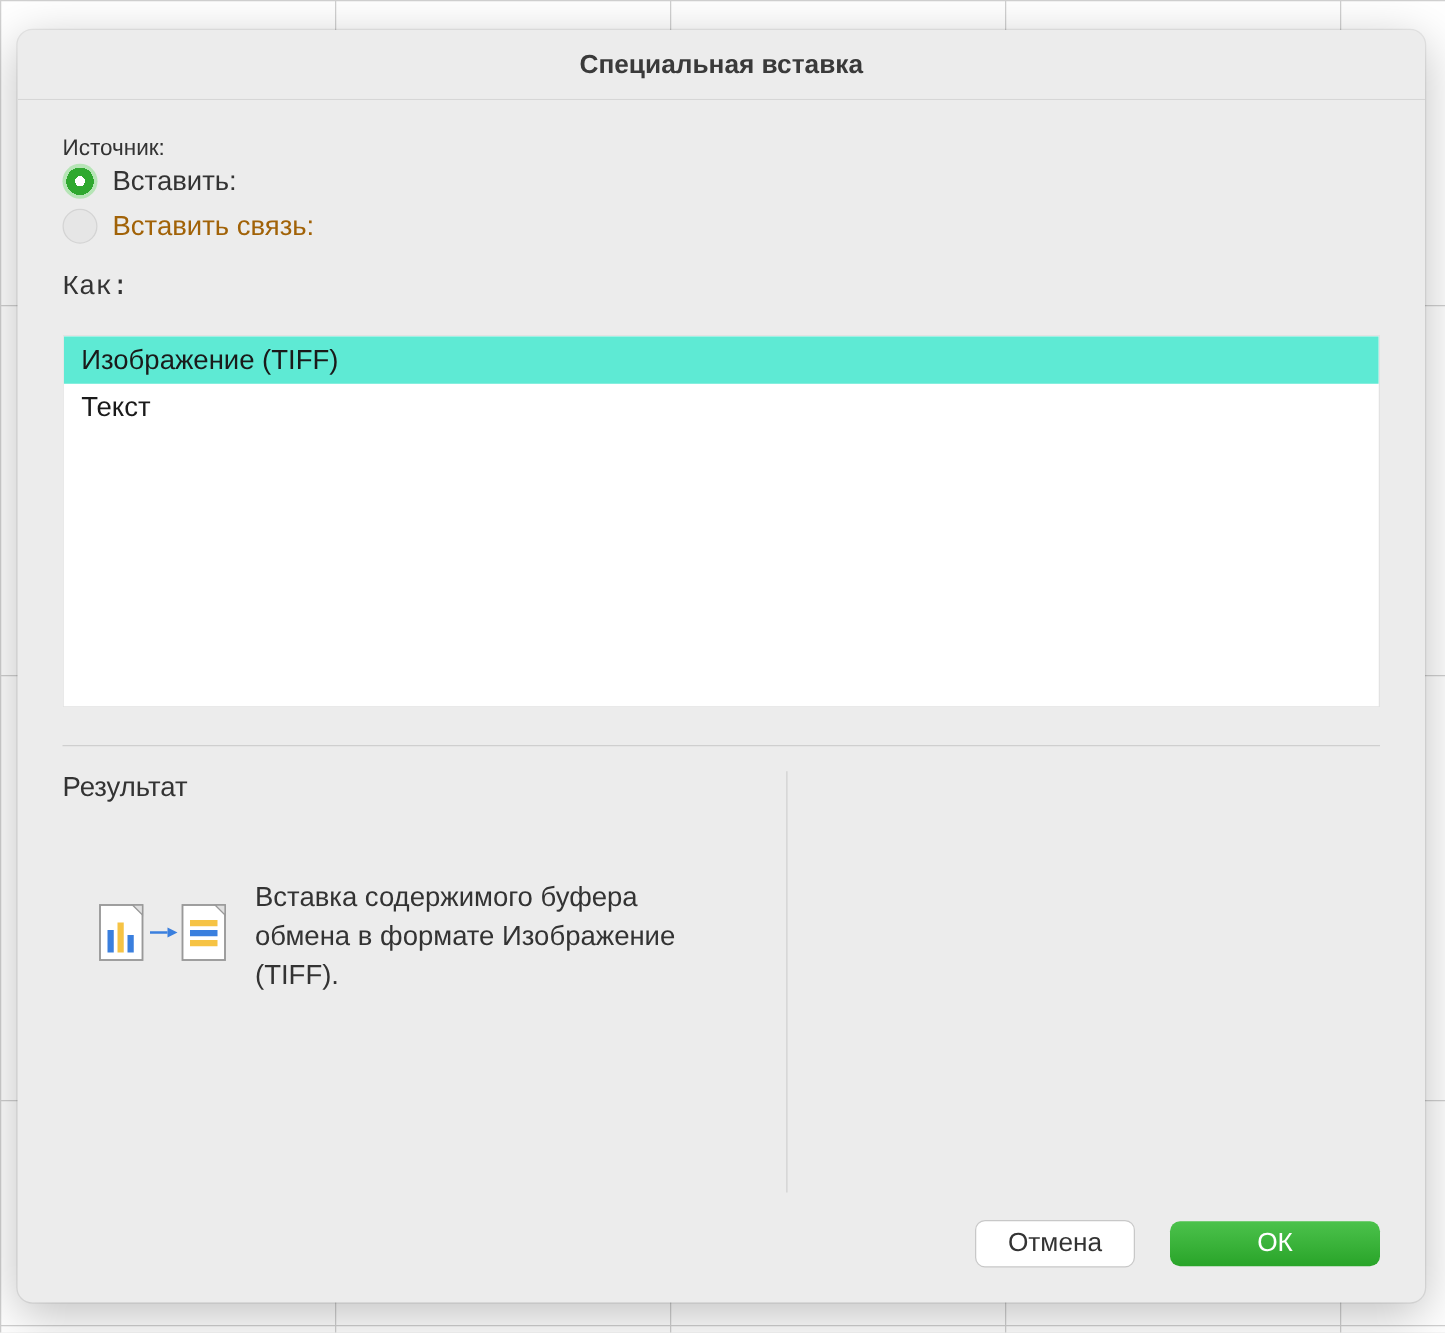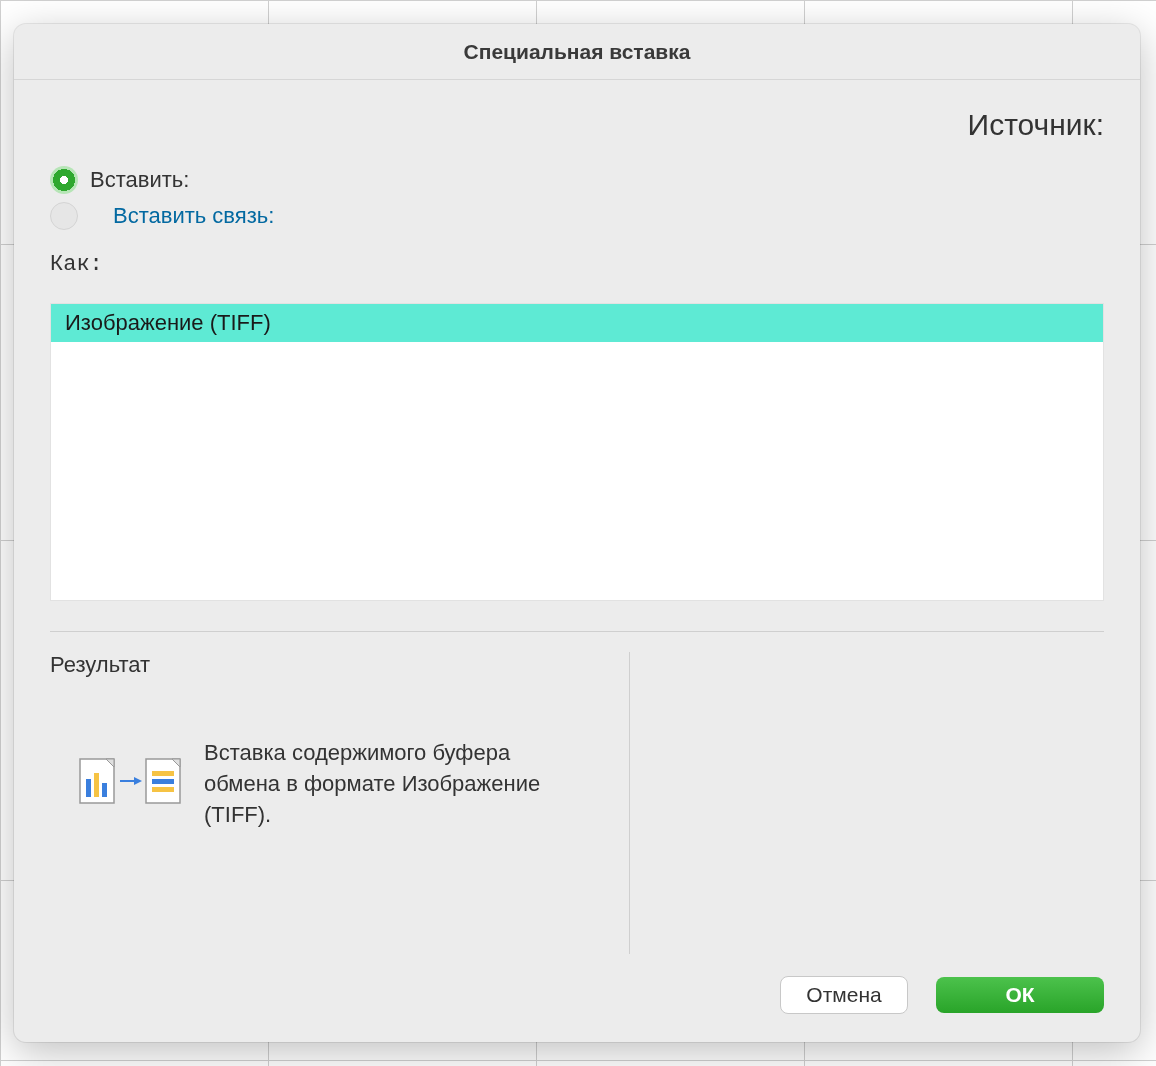--- a/index.html
+++ b/index.html
@@ -61,24 +61,23 @@
       font-weight: 600;
       color: #3a3a3a;
     }
     .dialog-body {
       flex: 1;
       padding: 28px 36px 0 36px;
       display: flex;
       flex-direction: column;
     }
     .source-label {
-      font-size: 30px;
-      color: #333;
-      margin-bottom: 24px;
-      text-align: right;
+      font-size: 18px;
+      color: #333;
+      margin-bottom: 2px;
     }
     .radio-row {
       display: flex;
       align-items: center;
       margin-bottom: 8px;
     }
     .radio {
       width: 28px;
       height: 28px;
       border-radius: 50%;
@@ -92,22 +91,21 @@
     .radio.disabled {
       background: #e6e6e6;
       border: 1px solid #d4d4d4;
       cursor: default;
     }
     .radio-label {
       font-size: 22px;
       color: #333;
     }
     .radio-label.disabled {
-      color: #0369a1;
-      margin-left: 23px;
+      color: #a16207;
     }
     .as-label {
       font-size: 22px;
       color: #333;
       margin-top: 14px;
       margin-bottom: 26px;
       font-family: Liberation Mono, monospace;
     }
     .format-list {
       background: #ffffff;
@@ -201,21 +199,21 @@
       min-width: 128px;
     }
     .btn-cancel {
       background: #ffffff;
       border: 1px solid #c8c8c8;
       color: #333;
     }
     .btn-ok {
       background: linear-gradient(to bottom, #4cc24c, #29a429);
       color: #ffffff;
-      font-weight: 700;
+      font-weight: 400;
       min-width: 168px;
     }
   </style>
 </head>
 <body>
 
 <div class="spreadsheet-bg">
   <div class="grid-line-v" style="left:0px"></div>
   <div class="grid-line-v" style="left:268px"></div>
   <div class="grid-line-v" style="left:536px"></div>
@@ -242,20 +240,21 @@
 
     <div class="radio-row">
       <div class="radio disabled"></div>
       <div class="radio-label disabled">Вставить связь:</div>
     </div>
 
     <div class="as-label">Как:</div>
 
     <div class="format-list">
       <div class="format-item selected">Изображение (TIFF)</div>
+      <div class="format-item">Текст</div>
     </div>
 
     <div class="divider-h"></div>
 
     <div class="lower-section">
       <div class="result-section">
         <div class="result-label">Результат</div>
         <div class="result-content">
           <div class="result-icon">
             <svg width="110" height="70" viewBox="0 0 110 70">

